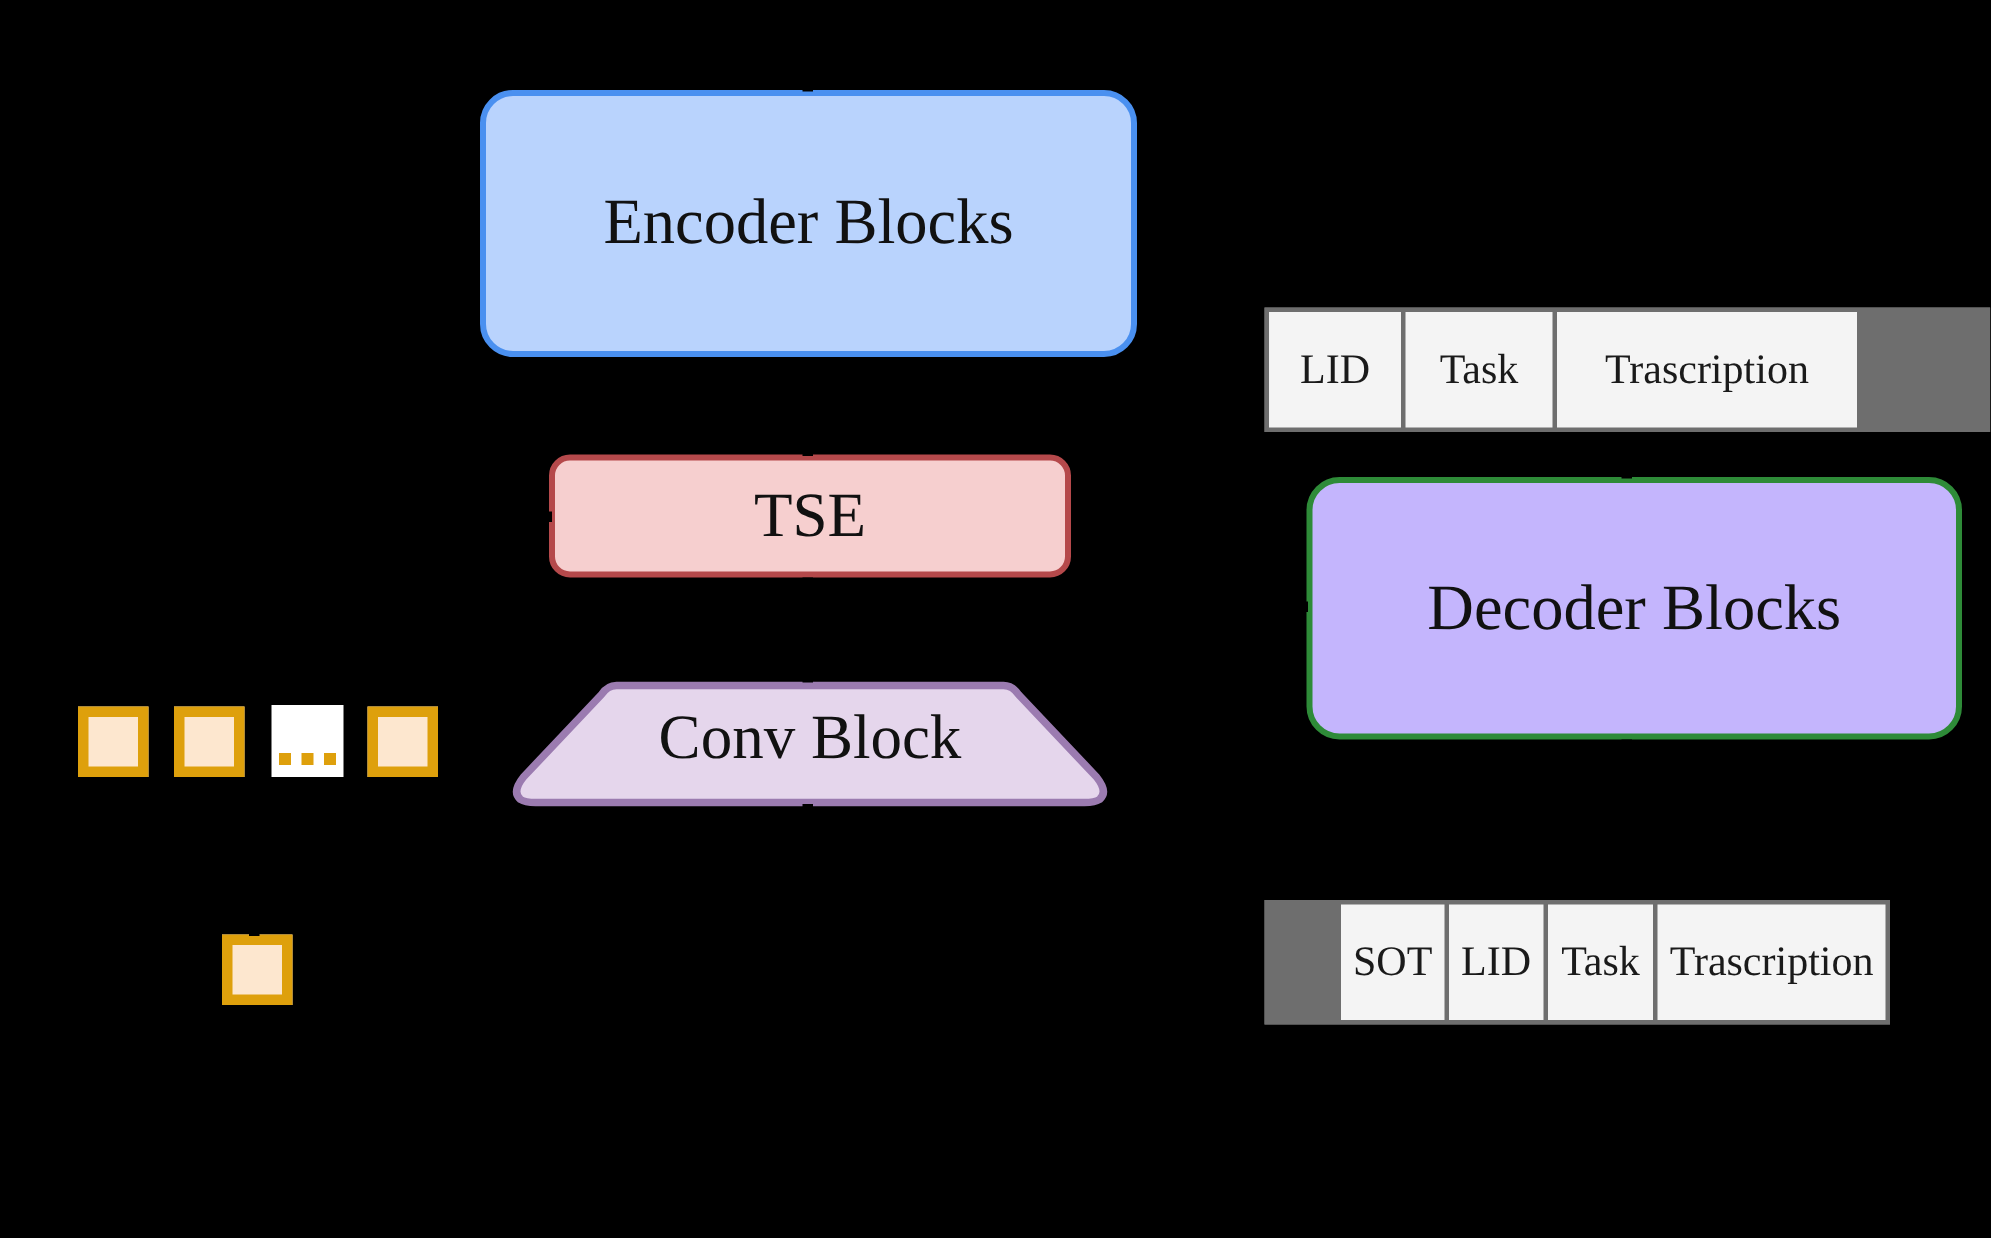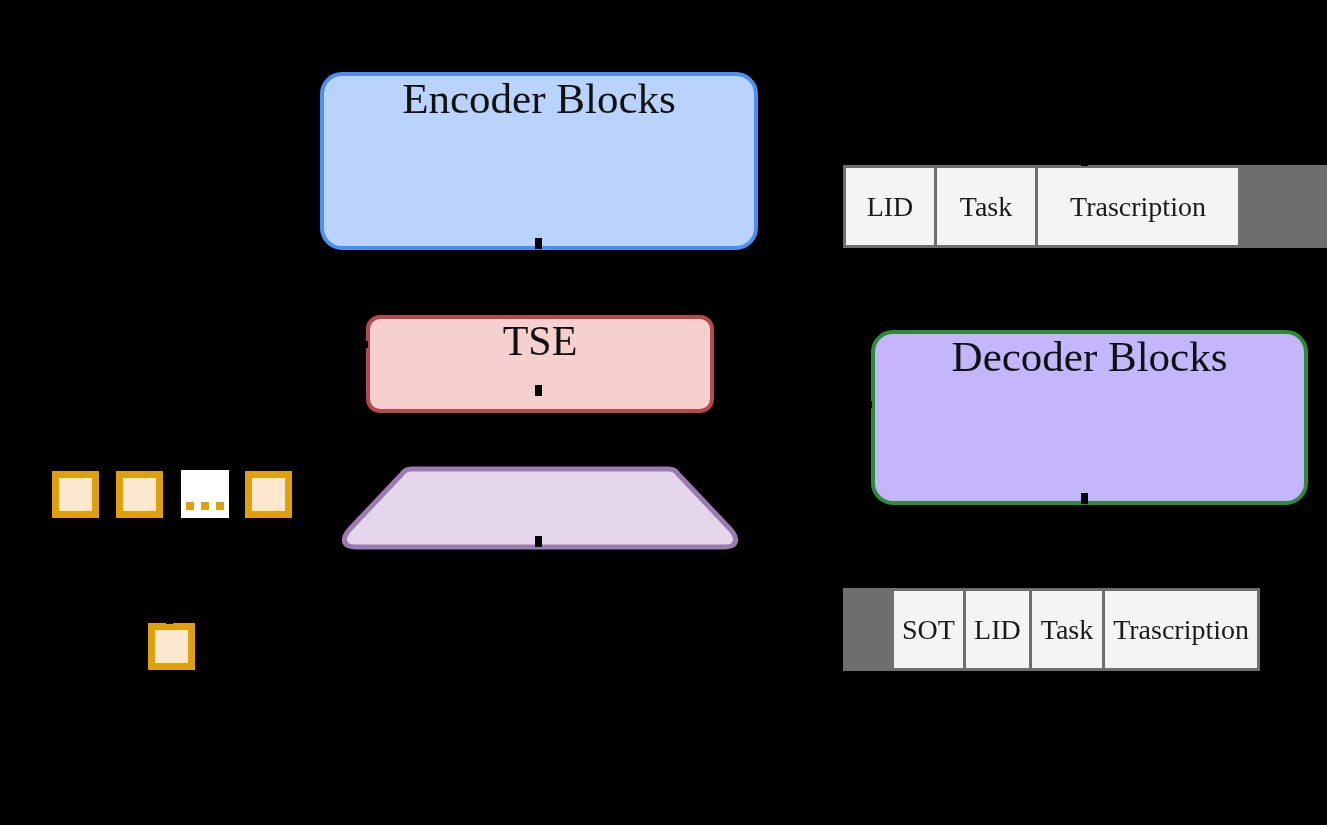--- a/index.html
+++ b/index.html
@@ -13,46 +13,46 @@
     height: 825px;
     background: #000000;
     overflow: hidden;
     font-family: "Liberation Serif", "DejaVu Serif", serif;
   }
 
   .node {
     position: absolute;
     box-sizing: border-box;
     display: flex;
+    align-items: center;
     justify-content: center;
     color: #111111;
     text-align: center;
     line-height: 1.05;
     user-select: none;
-    margin-top: 12px;
   }
 
   
   #encoder-blocks {
     left: 320px;
     top: 60px;
     width: 438px;
     height: 178px;
     background: #b9d3fd;
     border: 4px solid #4a90f0;
     border-radius: 22px;
     font-size: 43px;
   }
 
   
   #tse-block {
     left: 366px;
     top: 303px;
     width: 348px;
-    height: 98px;
+    height: 82px;
     background: #f6cfcf;
     border: 4px solid #b5494b;
     border-radius: 14px;
     font-size: 42px;
   }
 
   
   #conv-block {
     left: 339px;
     top: 452px;
@@ -91,30 +91,31 @@
 
   
   .token-row {
     position: absolute;
     display: flex;
     align-items: stretch;
     box-sizing: border-box;
     background: #6e6e6e;
     border: 3px solid #6e6e6e;
     gap: 3px;
+    margin-top: 40px;
   }
   #token-row-output {
     left: 843px;
     top: 165px;
     width: 484px;
     height: 83px;
   }
   #token-row-input {
     left: 843px;
-    top: 588px;
+    top: 560px;
     width: 417px;
     height: 83px;
     padding-left: 48px;
   }
   .token-cell {
     box-sizing: border-box;
     background: #f4f4f4;
     display: flex;
     align-items: center;
     justify-content: center;
@@ -180,20 +181,21 @@
   <div class="stub" style="left:535px; top:293px;"></div>
   <div class="stub" style="left:535px; top:385px;"></div>
   <div class="stub stub-h" style="left:357px; top:341px;"></div>
 
   <div class="node" id="conv-block">
     <svg class="conv-svg" viewBox="0 0 402 87" preserveAspectRatio="none">
       <path d="M 72 5 Q 66 5 62 11 L 10 66 Q 2 76 8 81 Q 11 83 18 83
                L 384 83 Q 391 83 394 81 Q 400 76 392 66 L 340 11
                Q 336 5 330 5 Z" fill="#e5d6ec" stroke="#9b7bb0" stroke-width="5" stroke-linejoin="round"></path>
     </svg>
+    <div class="conv-label">Conv Block</div>
   </div>
   <div class="stub" style="left:535px; top:444px;"></div>
   <div class="stub" style="left:535px; top:536px;"></div>
 
   <div class="node" id="decoder-blocks">
     <span>Decoder Blocks</span>
   </div>
   <div class="stub" style="left:1081px; top:308px;"></div>
   <div class="stub" style="left:1081px; top:493px;"></div>
   <div class="stub stub-h" style="left:861px; top:401px;"></div>

